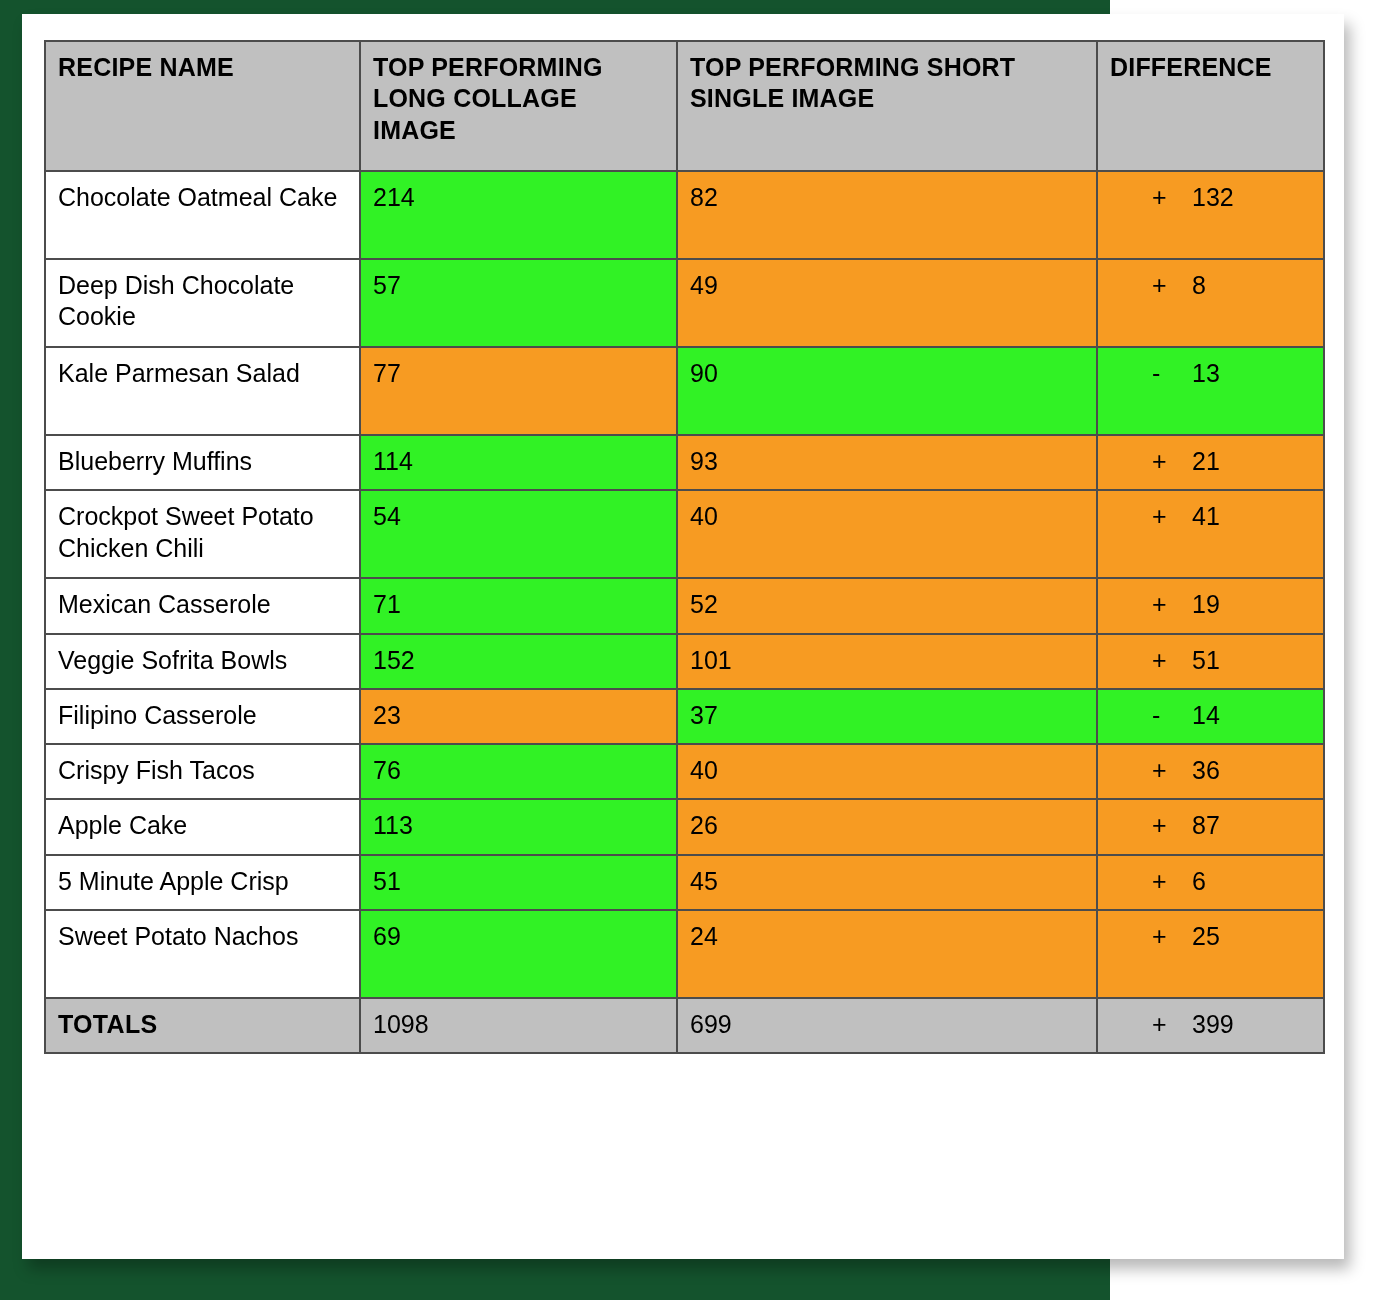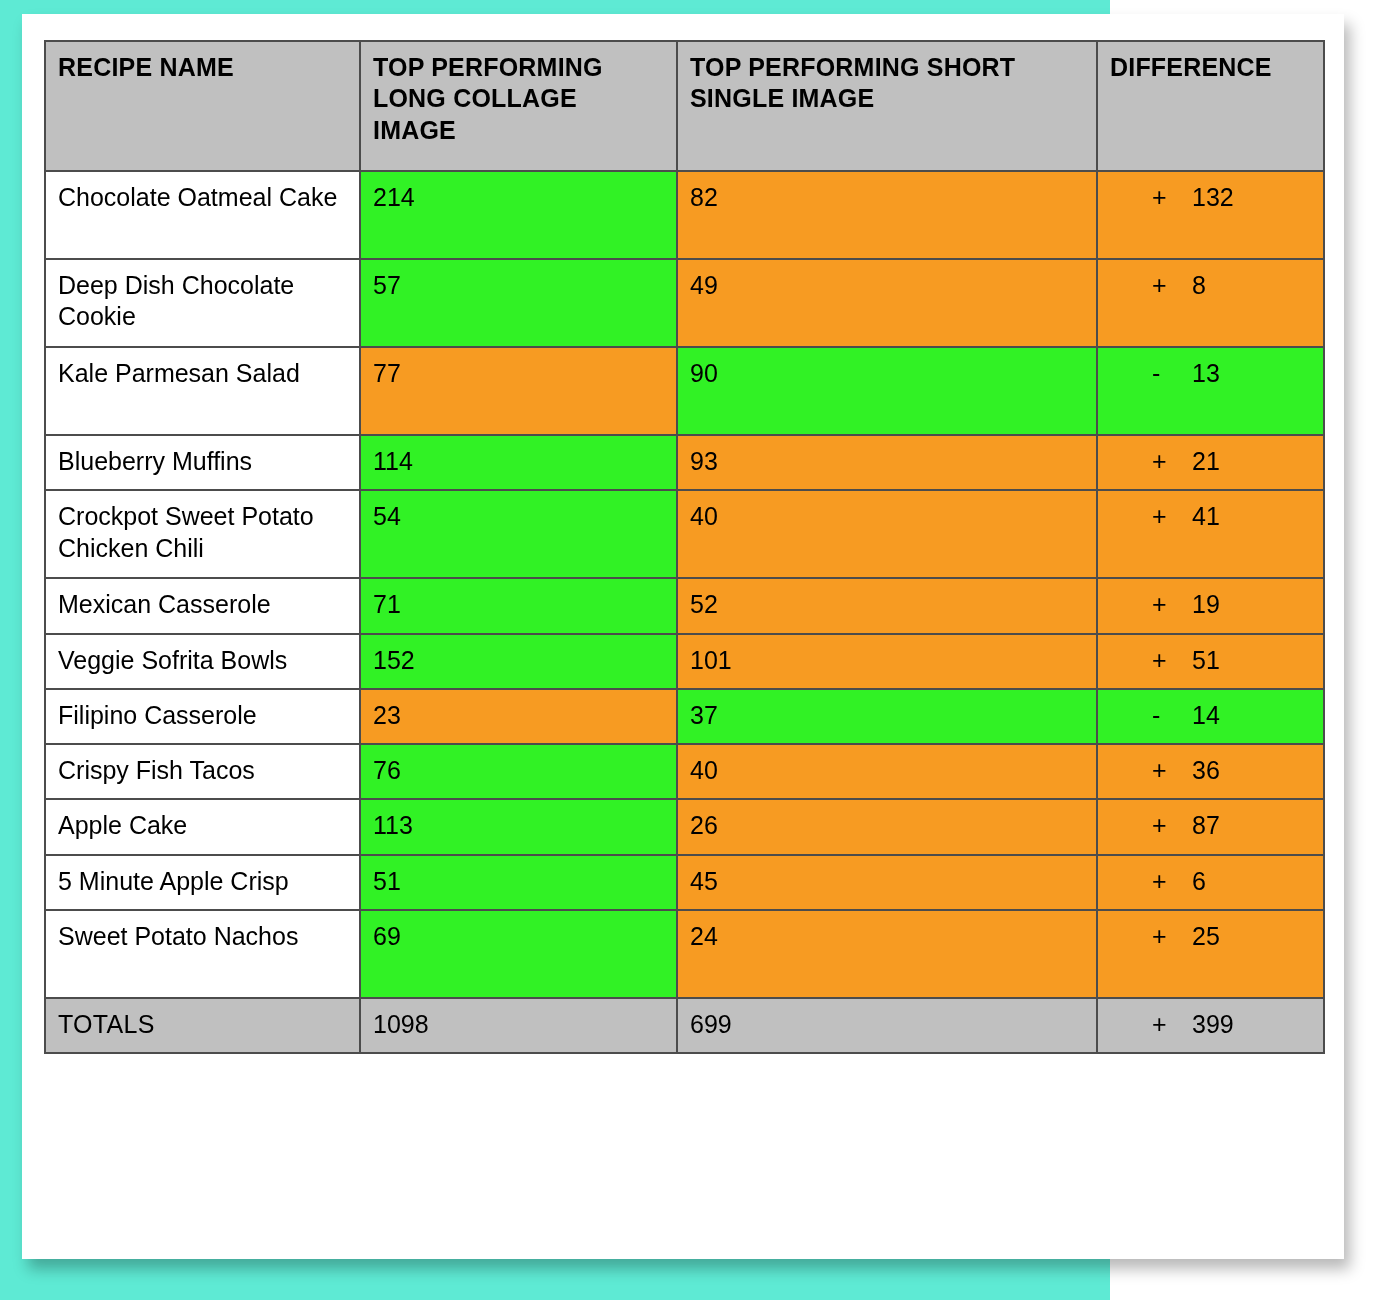--- a/index.html
+++ b/index.html
@@ -12,21 +12,21 @@
     height: 1300px;
     font-family: "Liberation Sans", sans-serif;
     position: relative;
     overflow: hidden;
   }
   .page {
     position: absolute;
     left: 0; top: 0;
     width: 1110px;
     height: 1300px;
-    background: #5eead4;
+    background: #14532d;
   }
   .shadow-card {
     position: absolute;
     left: 22px;
     top: 14px;
     width: 1322px;
     height: 1245px;
     background: #ffffff;
     box-shadow: 6px 10px 14px rgba(0,0,0,0.28);
   }
@@ -70,21 +70,21 @@
     background: #ffffff;
   }
   .green { background: #31f225; }
   .orange { background: #f79b22; margin-top: 15px; }
   .grey { background: #c0c0c0; }
 
   tr.totals td {
     background: #c0c0c0;
   }
   tr.totals td.cell-name {
-    font-weight: normal;
+    font-weight: bold;
     letter-spacing: 0.3px;
   }
   .diff-wrap {
     display: flex;
     align-items: baseline;
     padding-left: 42px;
   }
   .diff-sign {
     display: inline-block;
     width: 40px;

